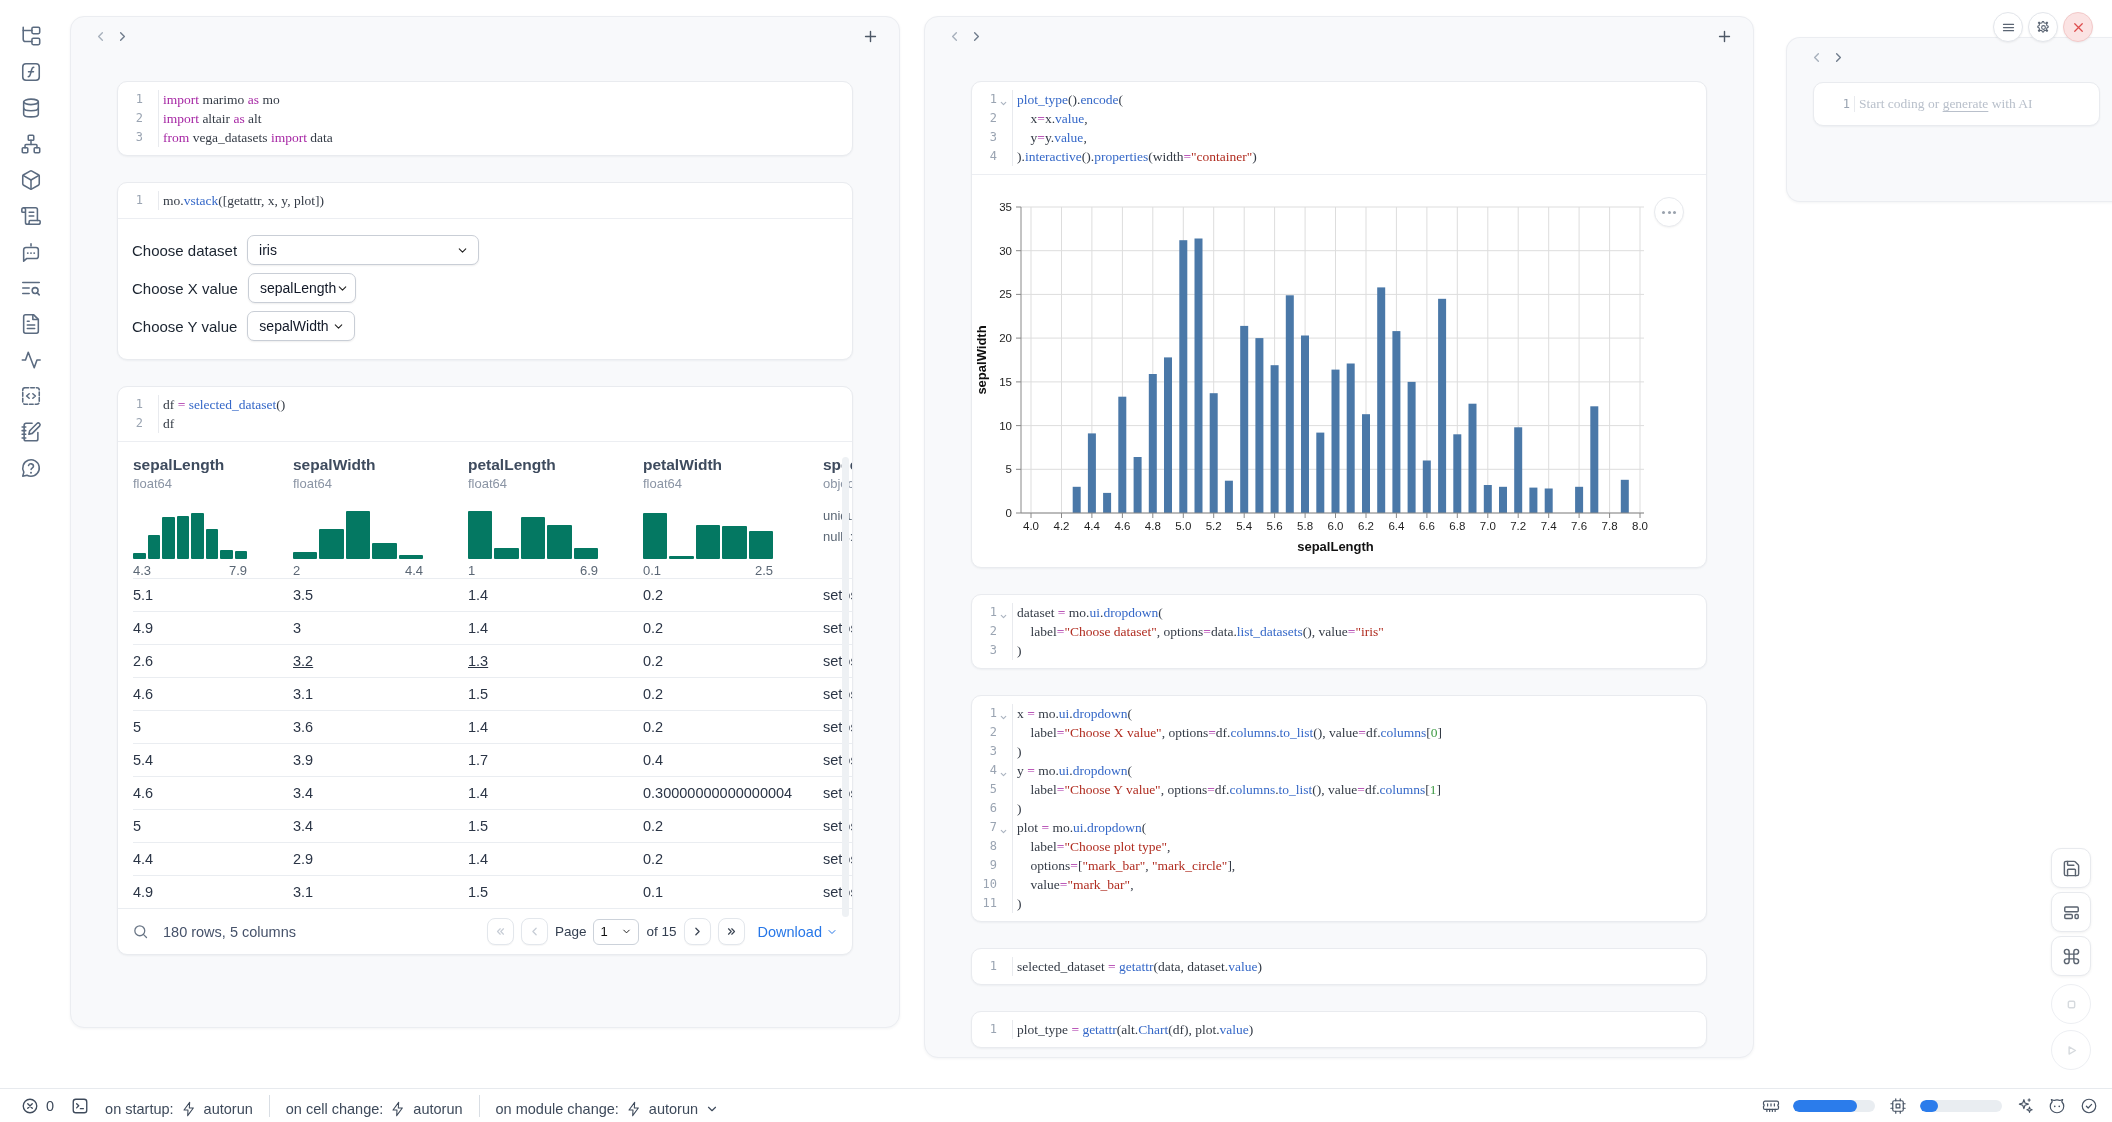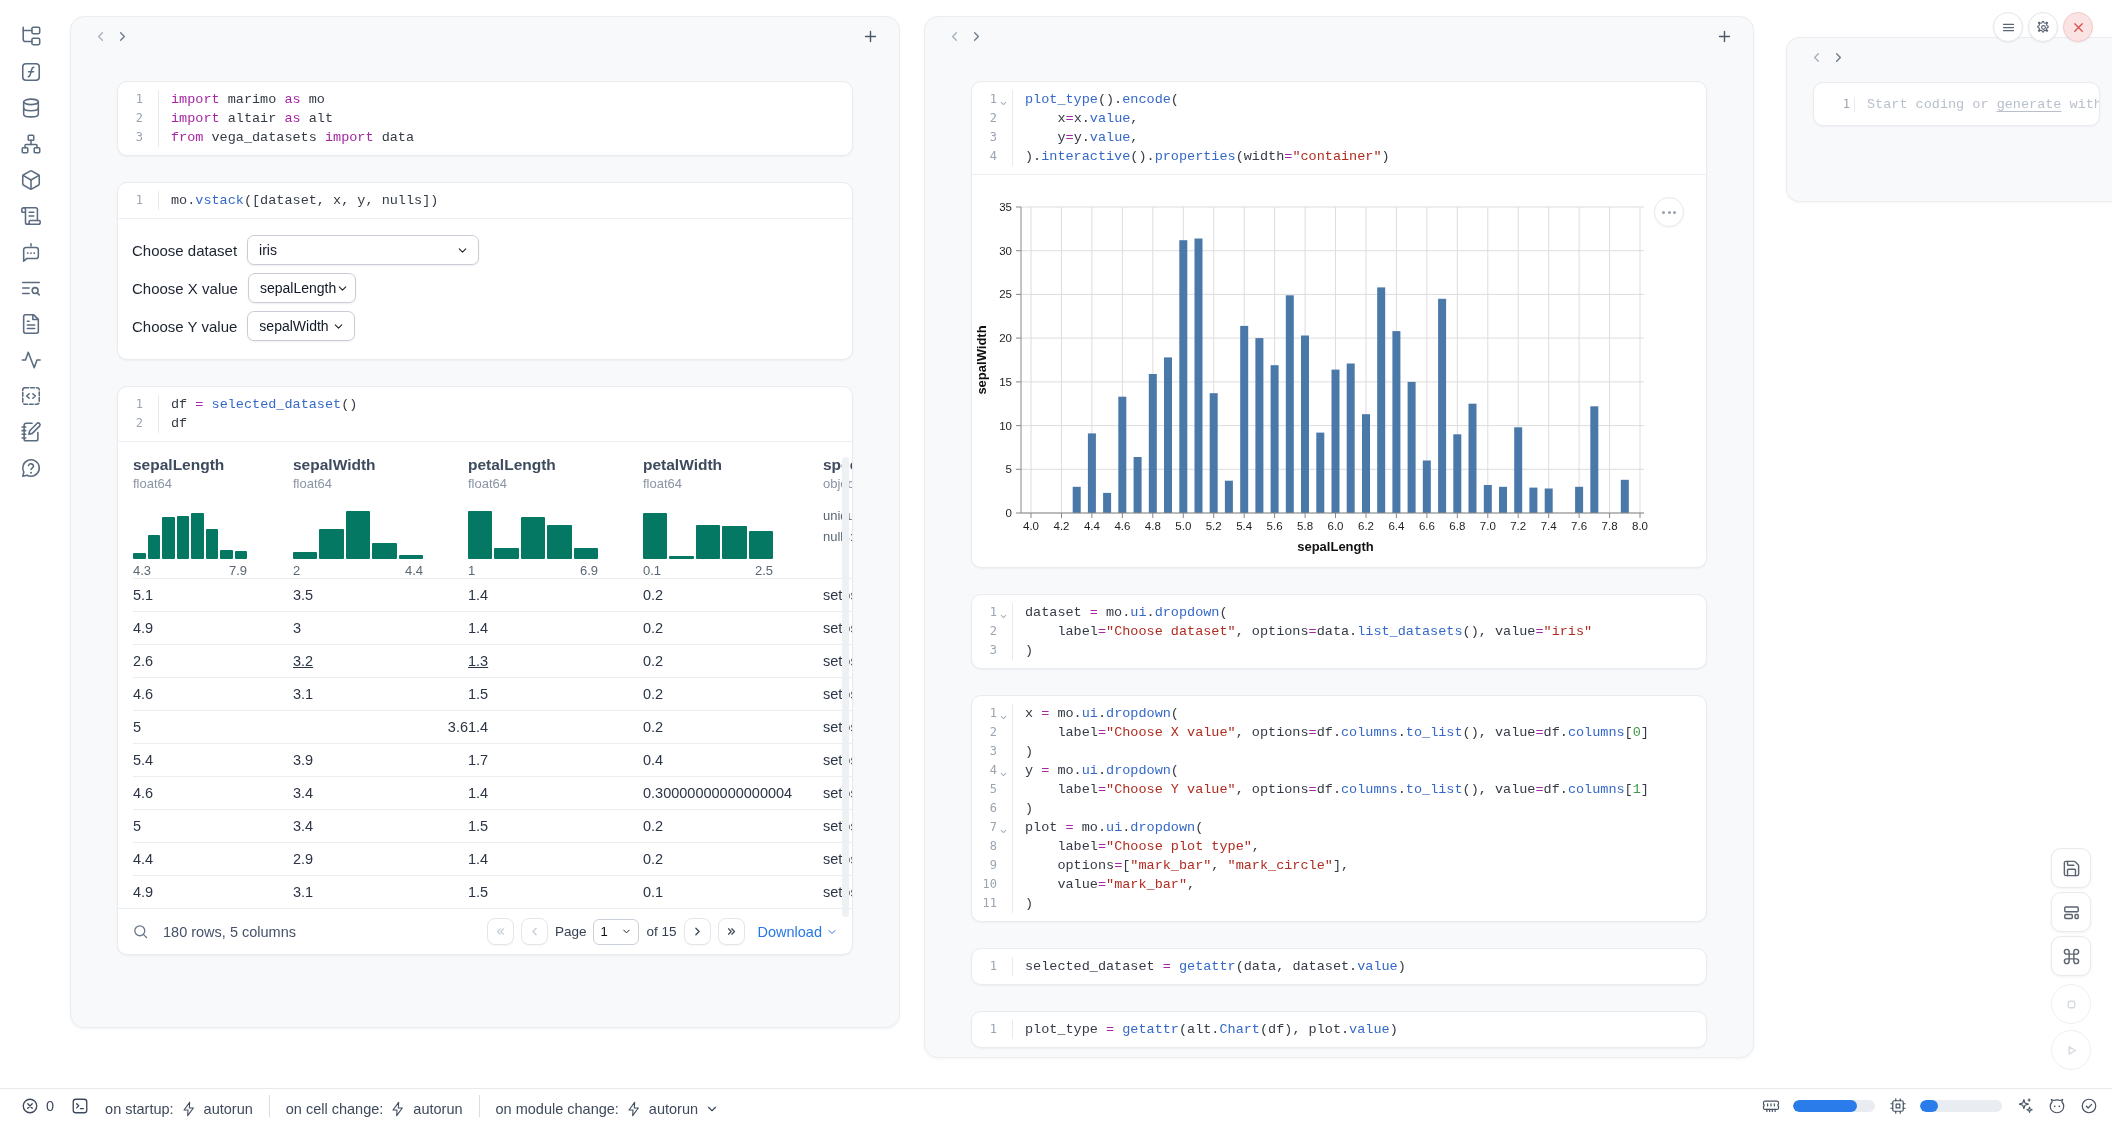--- a/index.html
+++ b/index.html
@@ -26,22 +26,22 @@
 
   
   .cell { background:#fff; border:1px solid #e9ebef; border-radius:10px;
     box-shadow:0 1px 2px rgba(25,35,55,.05); margin-top:26px; overflow:hidden; position:relative; }
   .code { padding:8px 0; }
   .cline { display:flex; line-height:19px; font-size:13.5px; }
   .gut { width:40px; flex:0 0 40px; display:flex; justify-content:flex-end; align-items:center; gap:2px;
     padding-right:4px; color:#9aa4b2; font-size:12px; font-family:"DejaVu Sans Mono",monospace; }
   .gut .fold { width:9px; height:9px; color:#aab3c0; }
   .gut .nofold { width:9px; height:9px; }
-  .ctext { border-left:1px solid #e8eaee; padding-left:12px; white-space:pre;
-    font-family:Liberation Mono, monospace; color:#343b46; }
+  .ctext { border-left:1px solid #e8eaee; padding-left:4px; white-space:pre;
+    font-family:Liberation Serif, serif; color:#343b46; }
   .tok-kw { color:#a626a4; }
   .tok-fn { color:#3568c8; }
   .tok-str{ color:#b02c20; }
   .tok-num{ color:#3f9b45; }
   .divider { border-top:1px solid #eceef2; }
 
   
   .controls { padding:16px 14px 18px 14px; display:flex; flex-direction:column; gap:8px; }
   .ctl-row { display:flex; align-items:center; height:30px; gap:10px; }
   .ctl-label { font-size:15px; color:#1b2430; }
@@ -262,21 +262,21 @@
           </div>
         </div>
       </div>
       <div class="cell">
         <div class="code">
           <div class="cline">
             <span class="gut">
               <span>1</span>
               <span class="nofold"></span>
             </span>
-            <span class="ctext"><span>mo.</span><span class="tok-fn">vstack</span><span>([dataset, x, y, nulls])</span></span>
+            <span class="ctext"><span>mo.</span><span class="tok-fn">vstack</span><span>([getattr, x, y, plot])</span></span>
           </div>
         </div>
         <div class="divider"></div>
         <div class="controls">
           <div class="ctl-row">
             <span class="ctl-label">Choose dataset</span>
             <div class="ctl-select wide">
               <span>iris</span>
               <span style="width: 13px; height: 13px; display: flex;">
                 <svg viewBox="0 0 24 24" fill="none" stroke="currentColor" stroke-width="2" stroke-linecap="round" stroke-linejoin="round">
@@ -425,21 +425,21 @@
             </div>
             <div class="tbl-row">
               <div style="overflow: hidden;">4.6</div>
               <div style="overflow: hidden;">3.1</div>
               <div style="overflow: hidden;">1.5</div>
               <div style="overflow: hidden;">0.2</div>
               <div style="overflow: hidden;">setosa</div>
             </div>
             <div class="tbl-row">
               <div style="overflow: hidden;">5</div>
-              <div style="overflow: hidden; text-align: right;">3.6</div>
+              <div style="overflow: hidden;">3.6</div>
               <div style="overflow: hidden;">1.4</div>
               <div style="overflow: hidden;">0.2</div>
               <div style="overflow: hidden;">setosa</div>
             </div>
             <div class="tbl-row">
               <div style="overflow: hidden;">5.4</div>
               <div style="overflow: hidden;">3.9</div>
               <div style="overflow: hidden;">1.7</div>
               <div style="overflow: hidden;">0.4</div>
               <div style="overflow: hidden;">setosa</div>

